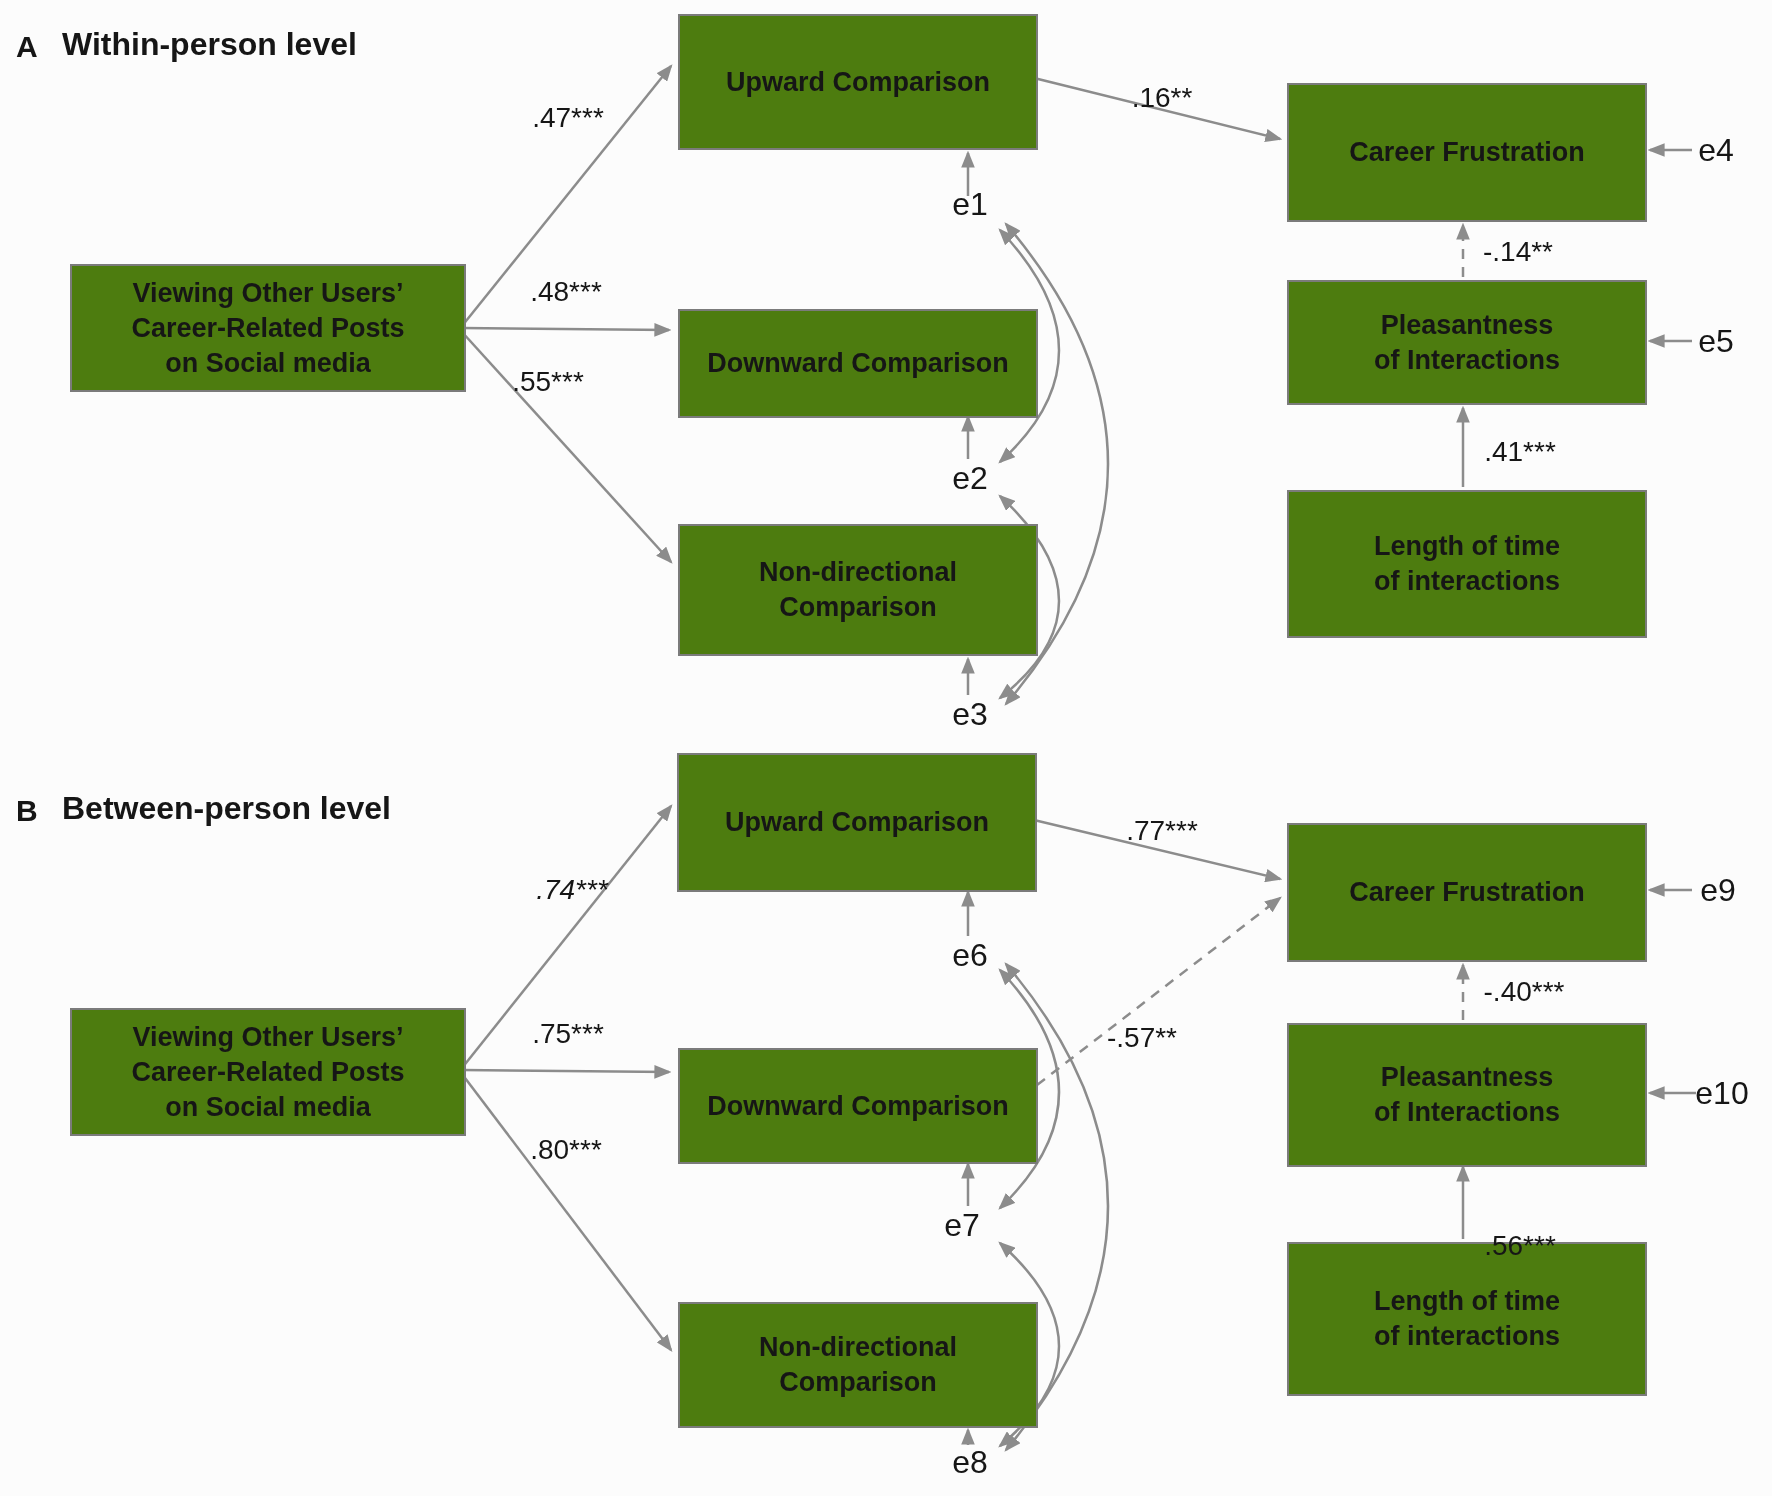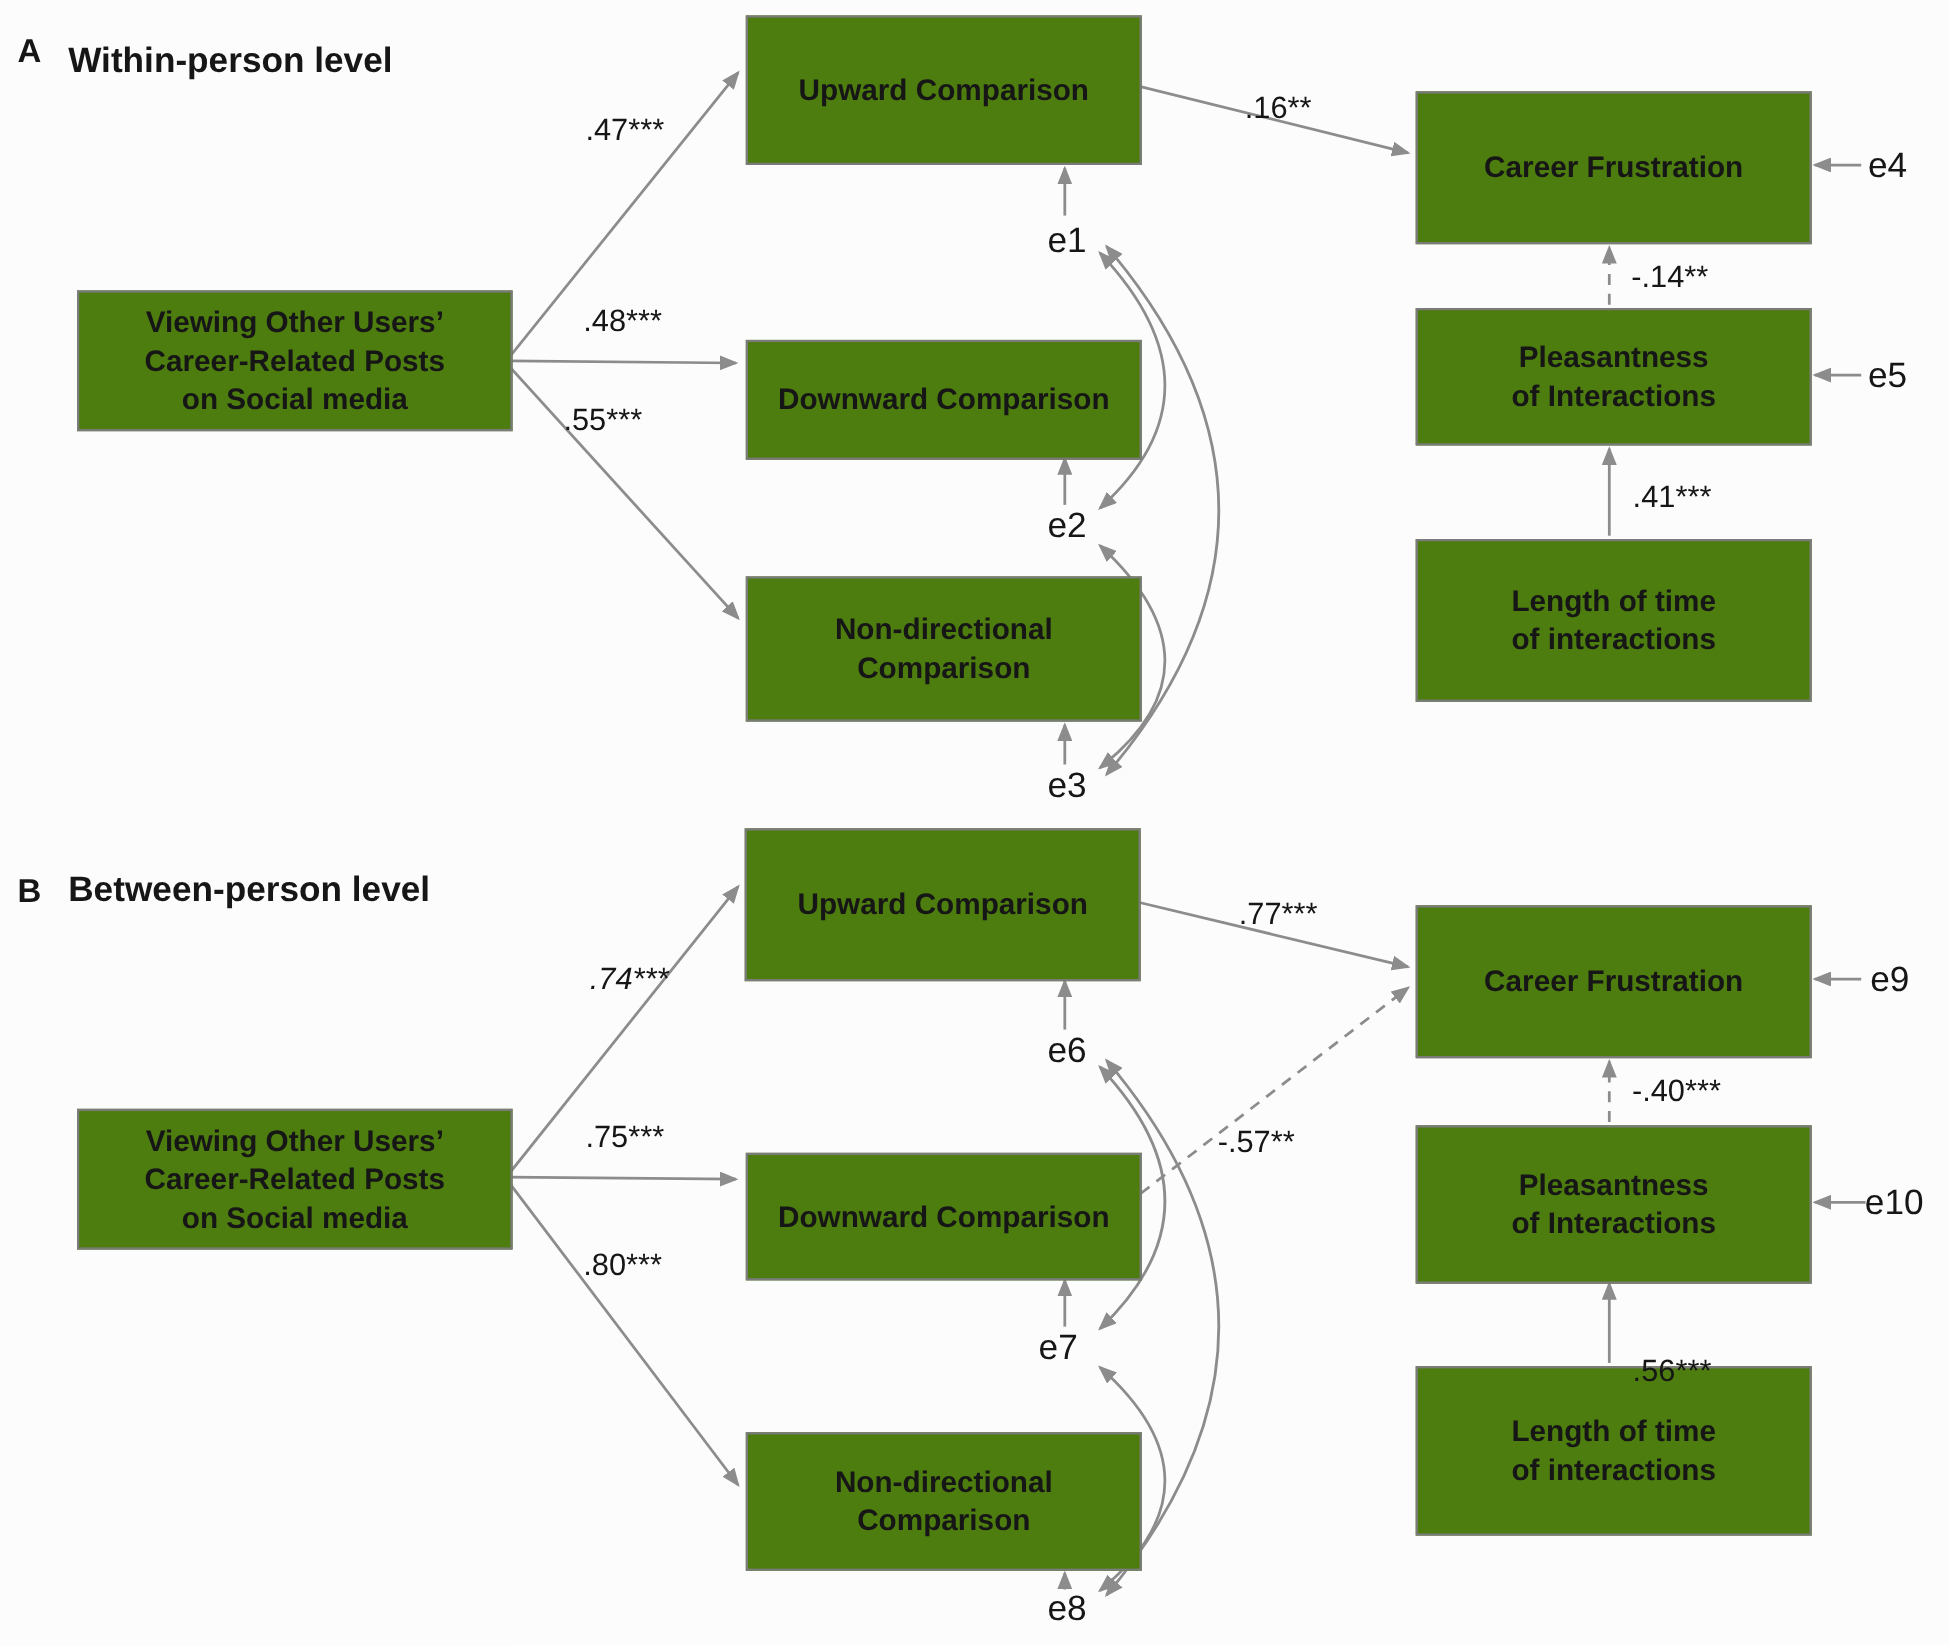--- a/index.html
+++ b/index.html
@@ -24,32 +24,32 @@
   #box-length-a{left:1287px;top:490px;width:356px;height:144px;}
 
   #box-up-b{left:677px;top:753px;width:356px;height:135px;}
   #box-career-b{left:1287px;top:823px;width:356px;height:135px;}
   #box-pred-b{left:70px;top:1008px;width:392px;height:124px;}
   #box-down-b{left:678px;top:1048px;width:356px;height:112px;}
   #box-nondir-b{left:678px;top:1302px;width:356px;height:122px;}
   #box-pleasant-b{left:1287px;top:1023px;width:356px;height:140px;}
   #box-length-b{left:1287px;top:1242px;width:356px;height:150px;}
 
-  #e1{left:970px;top:219px;text-align:center;} #e2{left:970px;top:478px;} #e3{left:970px;top:714px;}
+  #e1{left:970px;top:204px;text-align:center;} #e2{left:970px;top:478px;} #e3{left:970px;top:714px;}
   #e4{left:1716px;top:150px;} #e5{left:1716px;top:341px;}
   #e6{left:970px;top:955px;} #e7{left:962px;top:1225px;} #e8{left:970px;top:1462px;}
   #e9{left:1718px;top:890px;} #e10{left:1722px;top:1093px;text-align:center;}
 
   #c-a47{left:568px;top:118px;} #c-a48{left:566px;top:292px;} #c-a55{left:548px;top:382px;}
   #c-a16{left:1162px;top:98px;} #c-a14{left:1518px;top:252px;} #c-a41{left:1520px;top:452px;}
   #c-b74{left:572px;top:890px;font-style:italic;} #c-b75{left:568px;top:1034px;} #c-b80{left:566px;top:1150px;}
   #c-b77{left:1162px;top:831px;} #c-b57{left:1142px;top:1038px;}
   #c-b40{left:1524px;top:992px;} #c-b56{left:1520px;top:1218px;margin-top:28px;}
 
-  #label-a{left:16px;top:30px;} #title-a{left:62px;top:36px;text-align:right;}
+  #label-a{left:16px;top:30px;} #title-a{left:62px;top:26px;text-align:right;}
   #label-b{left:16px;top:794px;} #title-b{left:62px;top:790px;}
 </style>
 </head>
 <body>
 
 <div class="canvas">
 
   <svg class="wires" width="1772" height="1496" viewBox="0 0 1772 1496">
     <defs>
       <marker id="ah" viewBox="0 0 10 8" refX="8.6" refY="4" markerWidth="17" markerHeight="13.6" orient="auto" markerUnits="userSpaceOnUse">

